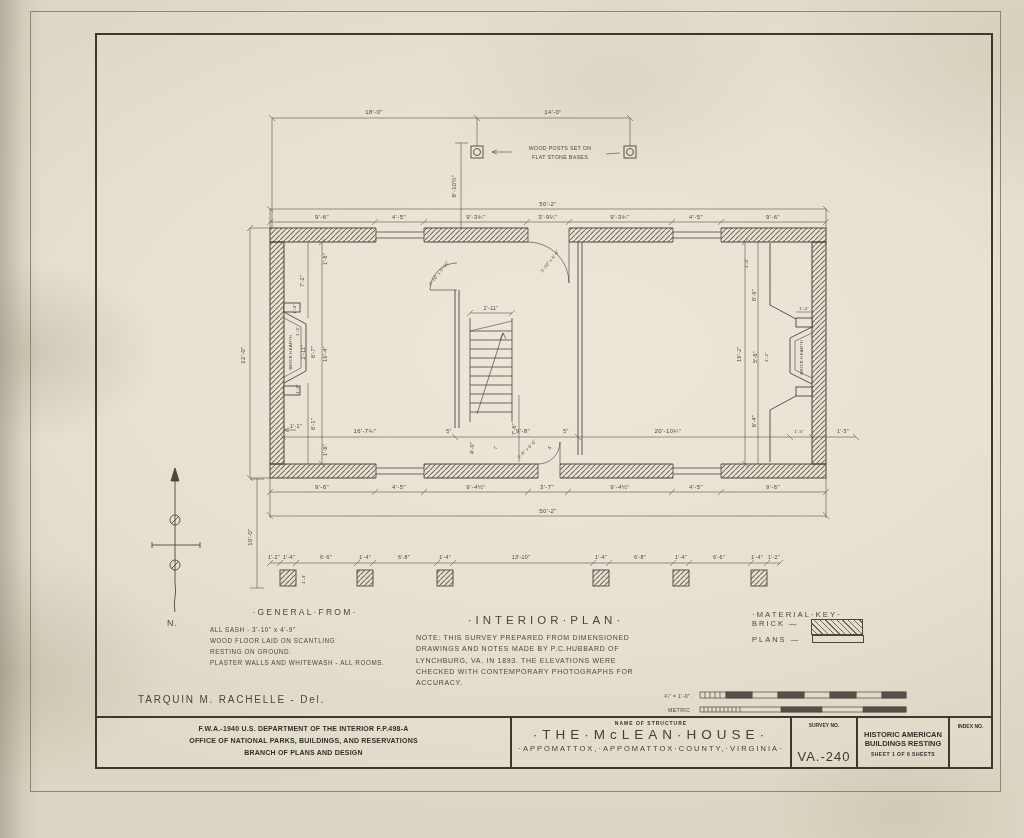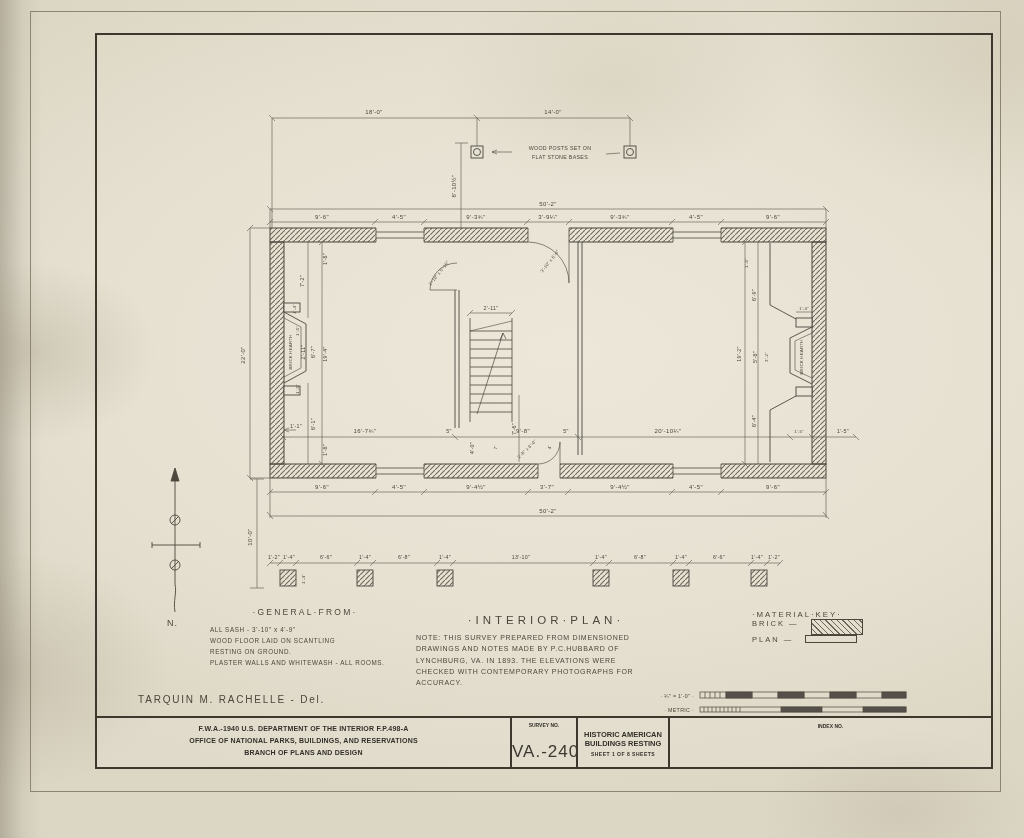--- a/index.html
+++ b/index.html
@@ -24,21 +24,21 @@
   .tb:last-child{border-right:none}
   .tb-agency{width:415px;font-size:7px;font-weight:bold;line-height:12px;padding-top:5px;letter-spacing:.2px}
   .tb-name{width:280px}
   .tb-survey{width:66px}
   .tb-habs{width:92px}
   .tb-index{flex:1}
   .name-label{font-size:5px;letter-spacing:1px;margin-top:2px;font-weight:bold}
   .name-title{font-size:13.5px;letter-spacing:5px;color:#454136;margin-top:1px;white-space:nowrap}
   .name-loc{font-size:7.5px;letter-spacing:2px;margin-top:2px;color:#454136;white-space:nowrap}
   .survey-label{font-size:5px;margin-top:4px;font-weight:bold}
-  .survey-no{font-size:17px;letter-spacing:1px;margin-top:14px;color:#3b382f}
+  .survey-no{font-size:13px;letter-spacing:1px;margin-top:21px;color:#3b382f}
   .habs-l{font-size:7.5px;font-weight:bold;line-height:9px}
   .habs-wrap{padding-top:12px}
   .habs-sheet{font-size:5px;margin-top:3px;font-weight:bold;letter-spacing:.5px}
   .index-label{font-size:5px;font-weight:bold;margin-top:5px}
   
   .hand{color:#4c473c;position:absolute}
   .gn{left:210px;top:607px;width:210px}
   .gn-title{font-size:8.5px;letter-spacing:2.2px;text-align:center;width:190px}
   .gn-lines div{font-size:6.3px;line-height:11px;letter-spacing:.6px}
   .gn-lines{margin-top:7px}
@@ -304,34 +304,39 @@
     </div>
   </div>
 
   <div class="hand mk">
     <div class="mk-title">·MATERIAL·KEY·</div>
     <div class="mk-row">
       <span>BRICK —</span>
       <span class="sw-brick"></span>
     </div>
     <div class="mk-row">
-      <span>PLAN —</span>
+      <span>PLANS —</span>
       <span class="sw-frame"></span>
     </div>
   </div>
 
   <div class="hand del">TARQUIN M. RACHELLE - Del.</div>
 
   <div class="frame">
     <div class="tblock">
       <div class="tb tb-agency">
         <div>F.W.A.-1940 U.S. DEPARTMENT OF THE INTERIOR F.P.498-A</div>
         <div>OFFICE OF NATIONAL PARKS, BUILDINGS, AND RESERVATIONS</div>
         <div>BRANCH OF PLANS AND DESIGN</div>
       </div>
+      <div class="tb tb-name">
+        <div class="name-label">NAME OF STRUCTURE</div>
+        <div class="name-title">·THE·McLEAN·HOUSE·</div>
+        <div class="name-loc">·APPOMATTOX,·APPOMATTOX·COUNTY,·VIRGINIA·</div>
+      </div>
       <div class="tb tb-survey">
         <div class="survey-label">SURVEY NO.</div>
         <div class="survey-no">VA.-240</div>
       </div>
       <div class="tb tb-habs">
         <div class="habs-wrap">
           <div class="habs-l">HISTORIC AMERICAN</div>
           <div class="habs-l">BUILDINGS RESTING</div>
           <div class="habs-sheet">SHEET 1 OF 8 SHEETS</div>
         </div>

